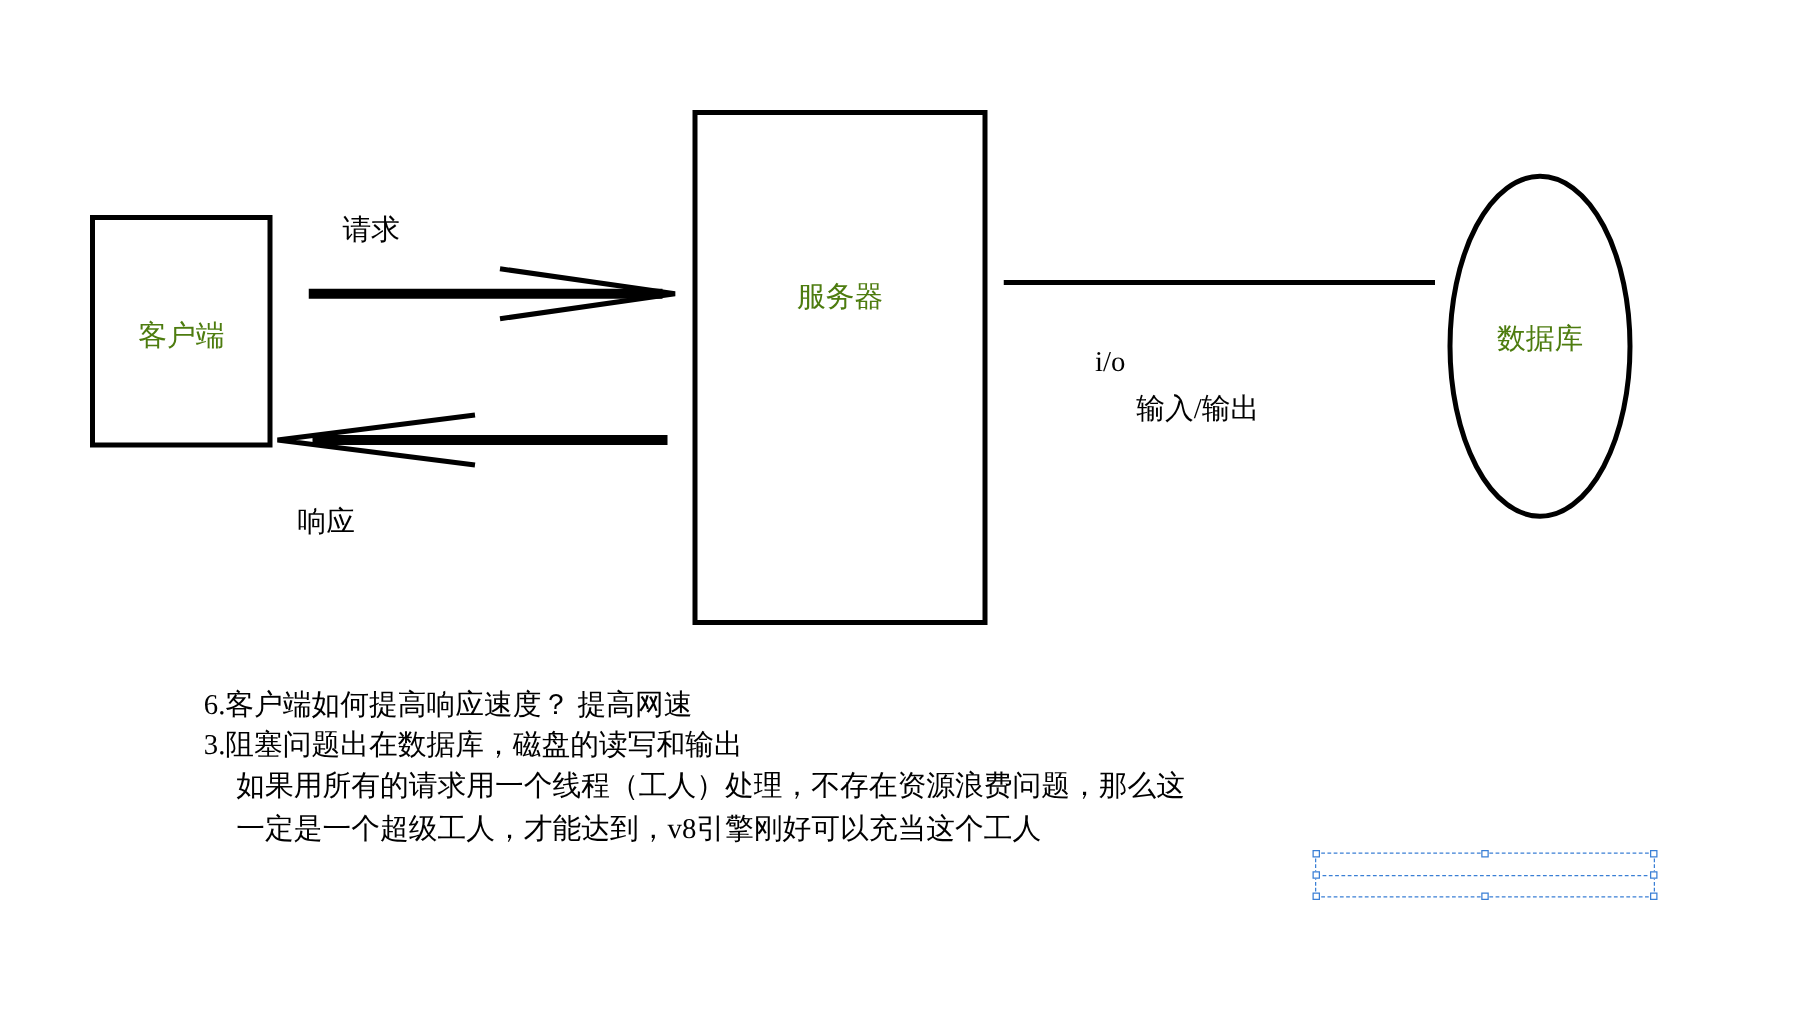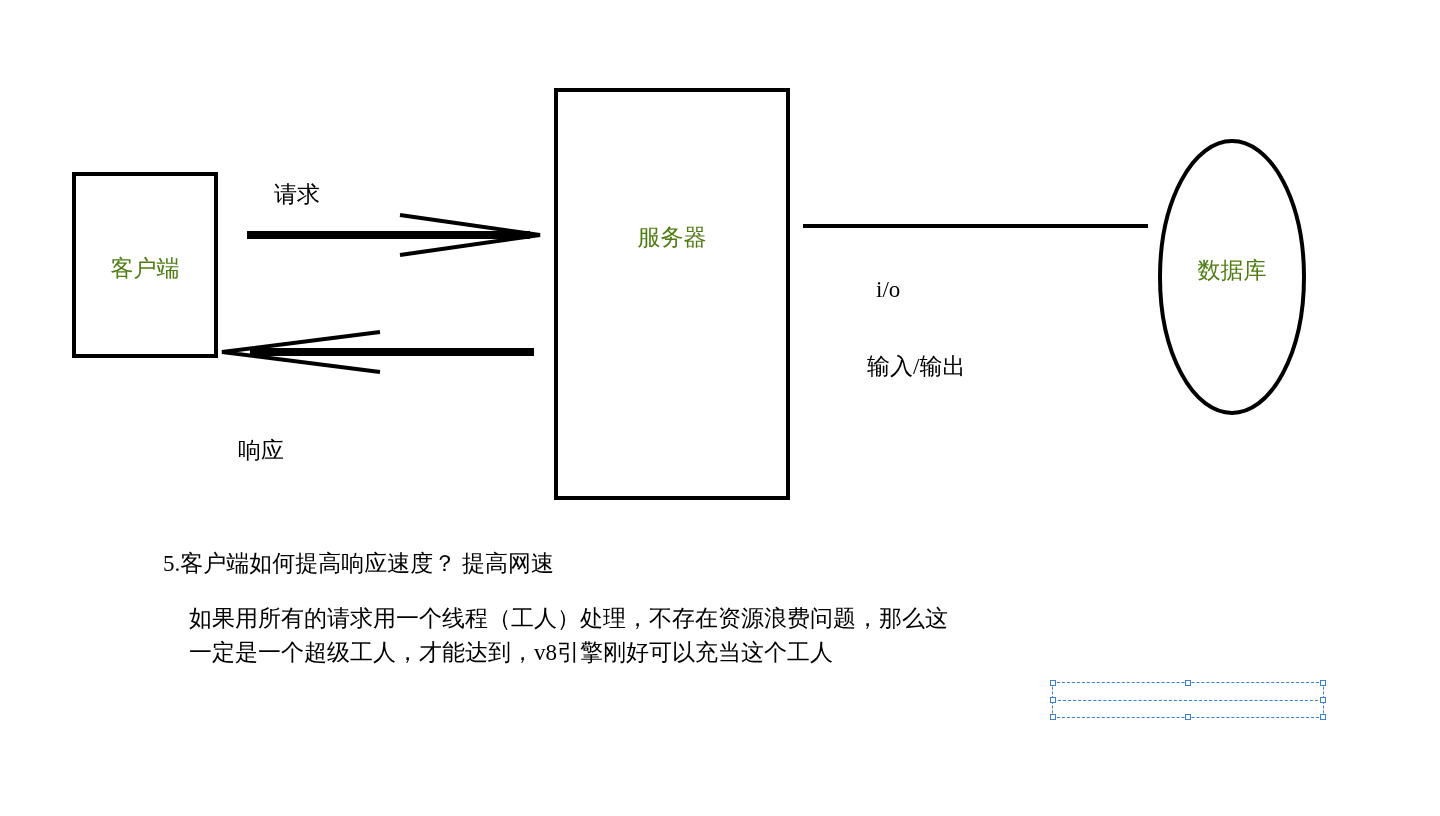--- a/index.html
+++ b/index.html
@@ -49,21 +49,20 @@
   }
   .notes-list {
     margin: 0;
     padding: 0;
     list-style: none;
   }
   .notes-list li {
     white-space: nowrap;
   }
   .paragraph {
-    margin-top: 22px;
     margin-left: 26px;
     width: 780px;
     line-height: 34px;
   }
   
   .selection-box {
     position: absolute;
     left: 1052px;
     top: 682px;
     width: 272px;
@@ -118,31 +117,32 @@
 
   <line x1="803" y1="226" x2="1148" y2="226" stroke="#000000" stroke-width="4"></line>
 </svg>
 
 <div class="node-label" style="left:74px; top:253px; width:142px;">客户端</div>
 
 <div class="node-label" style="left:556px; top:222px; width:232px;">服务器</div>
 
 <div class="node-label" style="left:1160px; top:255px; width:144px;">数据库</div>
 
-<div class="edge-label" style="left:274px; top:179px;">请求</div>
+<div class="edge-label" style="left:274px; top:168px;">请求</div>
 
-<div class="edge-label" style="left:238px; top:402px;margin-top:33px;">响应</div>
+<div class="edge-label" style="left:238px; top:402px;">响应</div>
 
 <div class="edge-label" style="left:876px; top:277px;text-align:right;">i/o</div>
 
-<div class="edge-label" style="left:867px; top:311px;margin-top:40px;">输入/输出</div>
+<div class="edge-label" style="left:909px; top:311px;">输入/输出</div>
 
 <div class="notes">
   <ul class="notes-list">
-    <li>5.客户端如何提高响应速度？ 提高网速</li>
+    <li>6.客户端如何提高响应速度？ 提高网速</li>
+    <li>3.阻塞问题出在数据库，磁盘的读写和输出</li>
   </ul>
   <div class="paragraph">如果用所有的请求用一个线程（工人）处理，不存在资源浪费问题，那么这一定是一个超级工人，才能达到，v8引擎刚好可以充当这个工人</div>
 </div>
 
 <div class="selection-box">
   <div class="inner-line"></div>
   <div class="handle h-tl"></div>
   <div class="handle h-tm"></div>
   <div class="handle h-tr"></div>
   <div class="handle h-ml"></div>

